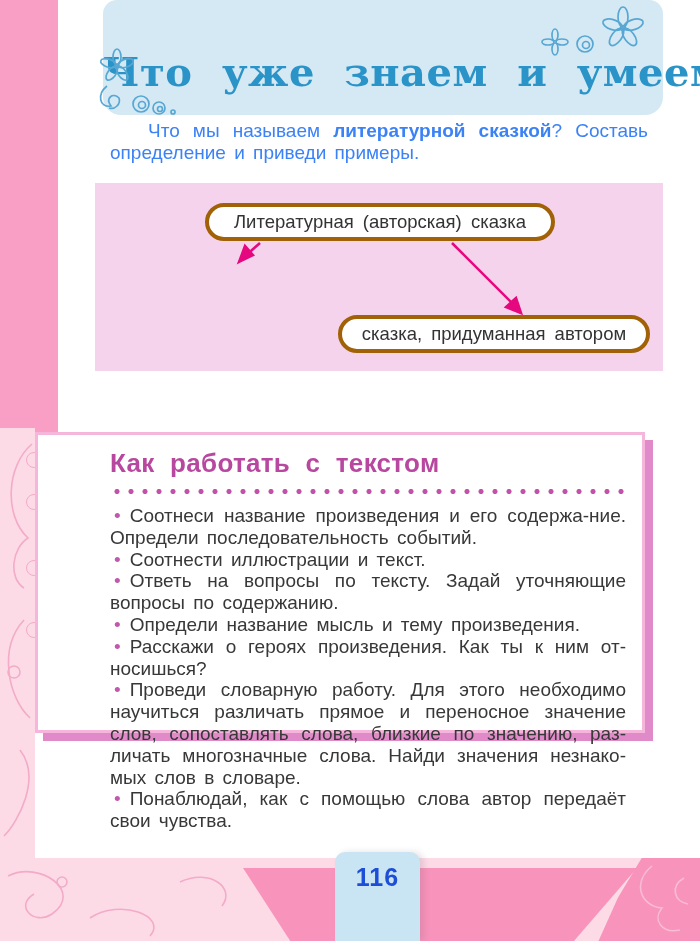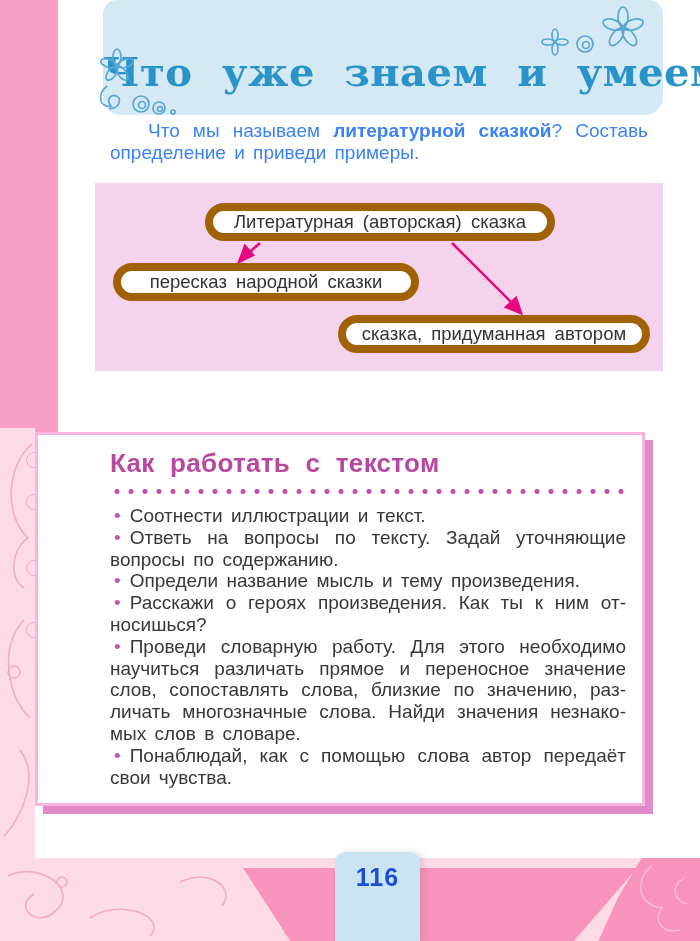--- a/index.html
+++ b/index.html
@@ -35,29 +35,29 @@
 
   
   .intro{position:absolute;left:110px;top:120px;width:538px;margin:0;
     font-size:19px;line-height:22px;color:#3b82f6;text-align:justify;text-indent:38px;
     word-spacing:3px;}
   .intro b{font-weight:bold;}
 
   
   .diagram{position:absolute;left:95px;top:183px;width:568px;height:188px;background:#f5d3ec;}
   .pill{position:absolute;display:flex;align-items:center;justify-content:center;
-    background:#ffffff;border:8px solid #a16207;border-radius:19px;height:38px;
+    background:#ffffff;border:4px solid #a16207;border-radius:19px;height:38px;
     font-size:18.5px;color:#333333;word-spacing:4px;box-sizing:border-box;}
   .pill-root{left:110px;top:20px;width:350px;}
   .pill-left{left:18px;top:80px;width:306px;}
   .pill-right{left:243px;top:132px;width:312px;}
   .arrows{position:absolute;left:0;top:0;width:568px;height:188px;}
 
   
-  .card{position:absolute;left:35px;top:432px;width:610px;height:374px;background:#ffffff;
+  .card{position:absolute;left:35px;top:432px;width:610px;height:301px;background:#ffffff;
     border:3px solid #f6b6dc;box-shadow:8px 8px 0 #e18aca;box-sizing:border-box;
     padding:10px 16px 0 72px;z-index:2;}
   .card-title{margin:3px 0 0 0;font-size:26px;font-weight:bold;color:#b8489f;
     word-spacing:8px;letter-spacing:.3px;}
   .dotted-rule{height:7px;margin:9px 0 10px 0;
     background-image:radial-gradient(circle,#c351a9 2.2px,rgba(0,0,0,0) 2.9px);
     background-size:14px 7px;background-repeat:repeat-x;background-position:left center;}
   .howto-list p{margin:0;font-size:19px;line-height:21.8px;color:#383838;
     text-align:justify;word-spacing:3px;text-indent:4px;}
   .dot{color:#c158ae;margin-right:9px;}
@@ -156,28 +156,28 @@
   <div class="diagram">
     <svg class="arrows" viewBox="0 0 568 188">
       <g stroke="#e5087e" stroke-width="2.5" fill="#e5087e">
         <line x1="165" y1="60" x2="149" y2="74"></line>
         <polygon points="144,79 158,72 150,63"></polygon>
         <line x1="357" y1="60" x2="421" y2="124"></line>
         <polygon points="426,130 421,115 411,124"></polygon>
       </g>
     </svg>
     <div class="pill pill-root">Литературная (авторская) сказка</div>
-    <div class="pill pill-left">пересказ народной сказки</div>
     <div class="pill pill-right">сказка, придуманная автором</div>
   </div>
 
   <div class="card">
     <h2 class="card-title">Как работать с текстом</h2>
     <div class="dotted-rule"></div>
     <div class="howto-list">
+      <p><span class="dot">•</span><span>Соотнеси название произведения и его содержа-ние. Определи последовательность событий.</span></p>
       <p><span class="dot">•</span><span>Соотнести иллюстрации и текст.</span></p>
       <p><span class="dot">•</span><span>Ответь на вопросы по тексту. Задай уточняющие вопросы по содержанию.</span></p>
       <p><span class="dot">•</span><span>Определи название мысль и тему произведения.</span></p>
       <p><span class="dot">•</span><span>Расскажи о героях произведения. Как ты к ним от-носишься?</span></p>
       <p><span class="dot">•</span><span>Проведи словарную работу. Для этого необходимо научиться различать прямое и переносное значение слов, сопоставлять слова, близкие по значению, раз-личать многозначные слова. Найди значения незнако-мых слов в словаре.</span></p>
       <p><span class="dot">•</span><span>Понаблюдай, как с помощью слова автор передаёт свои чувства.</span></p>
     </div>
   </div>
 
 </div>

